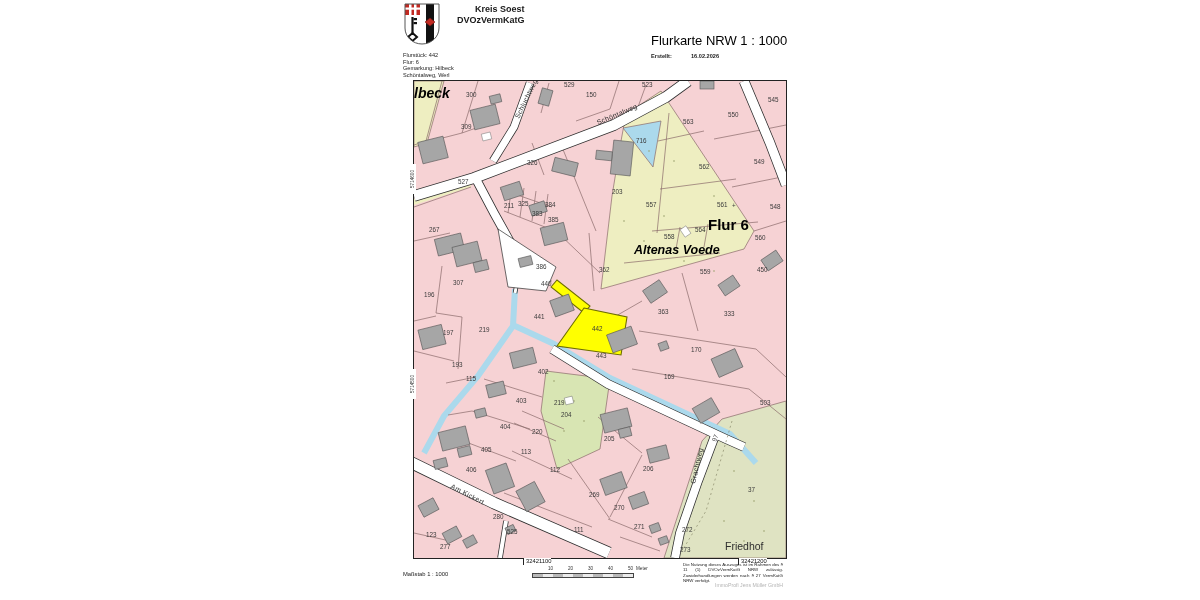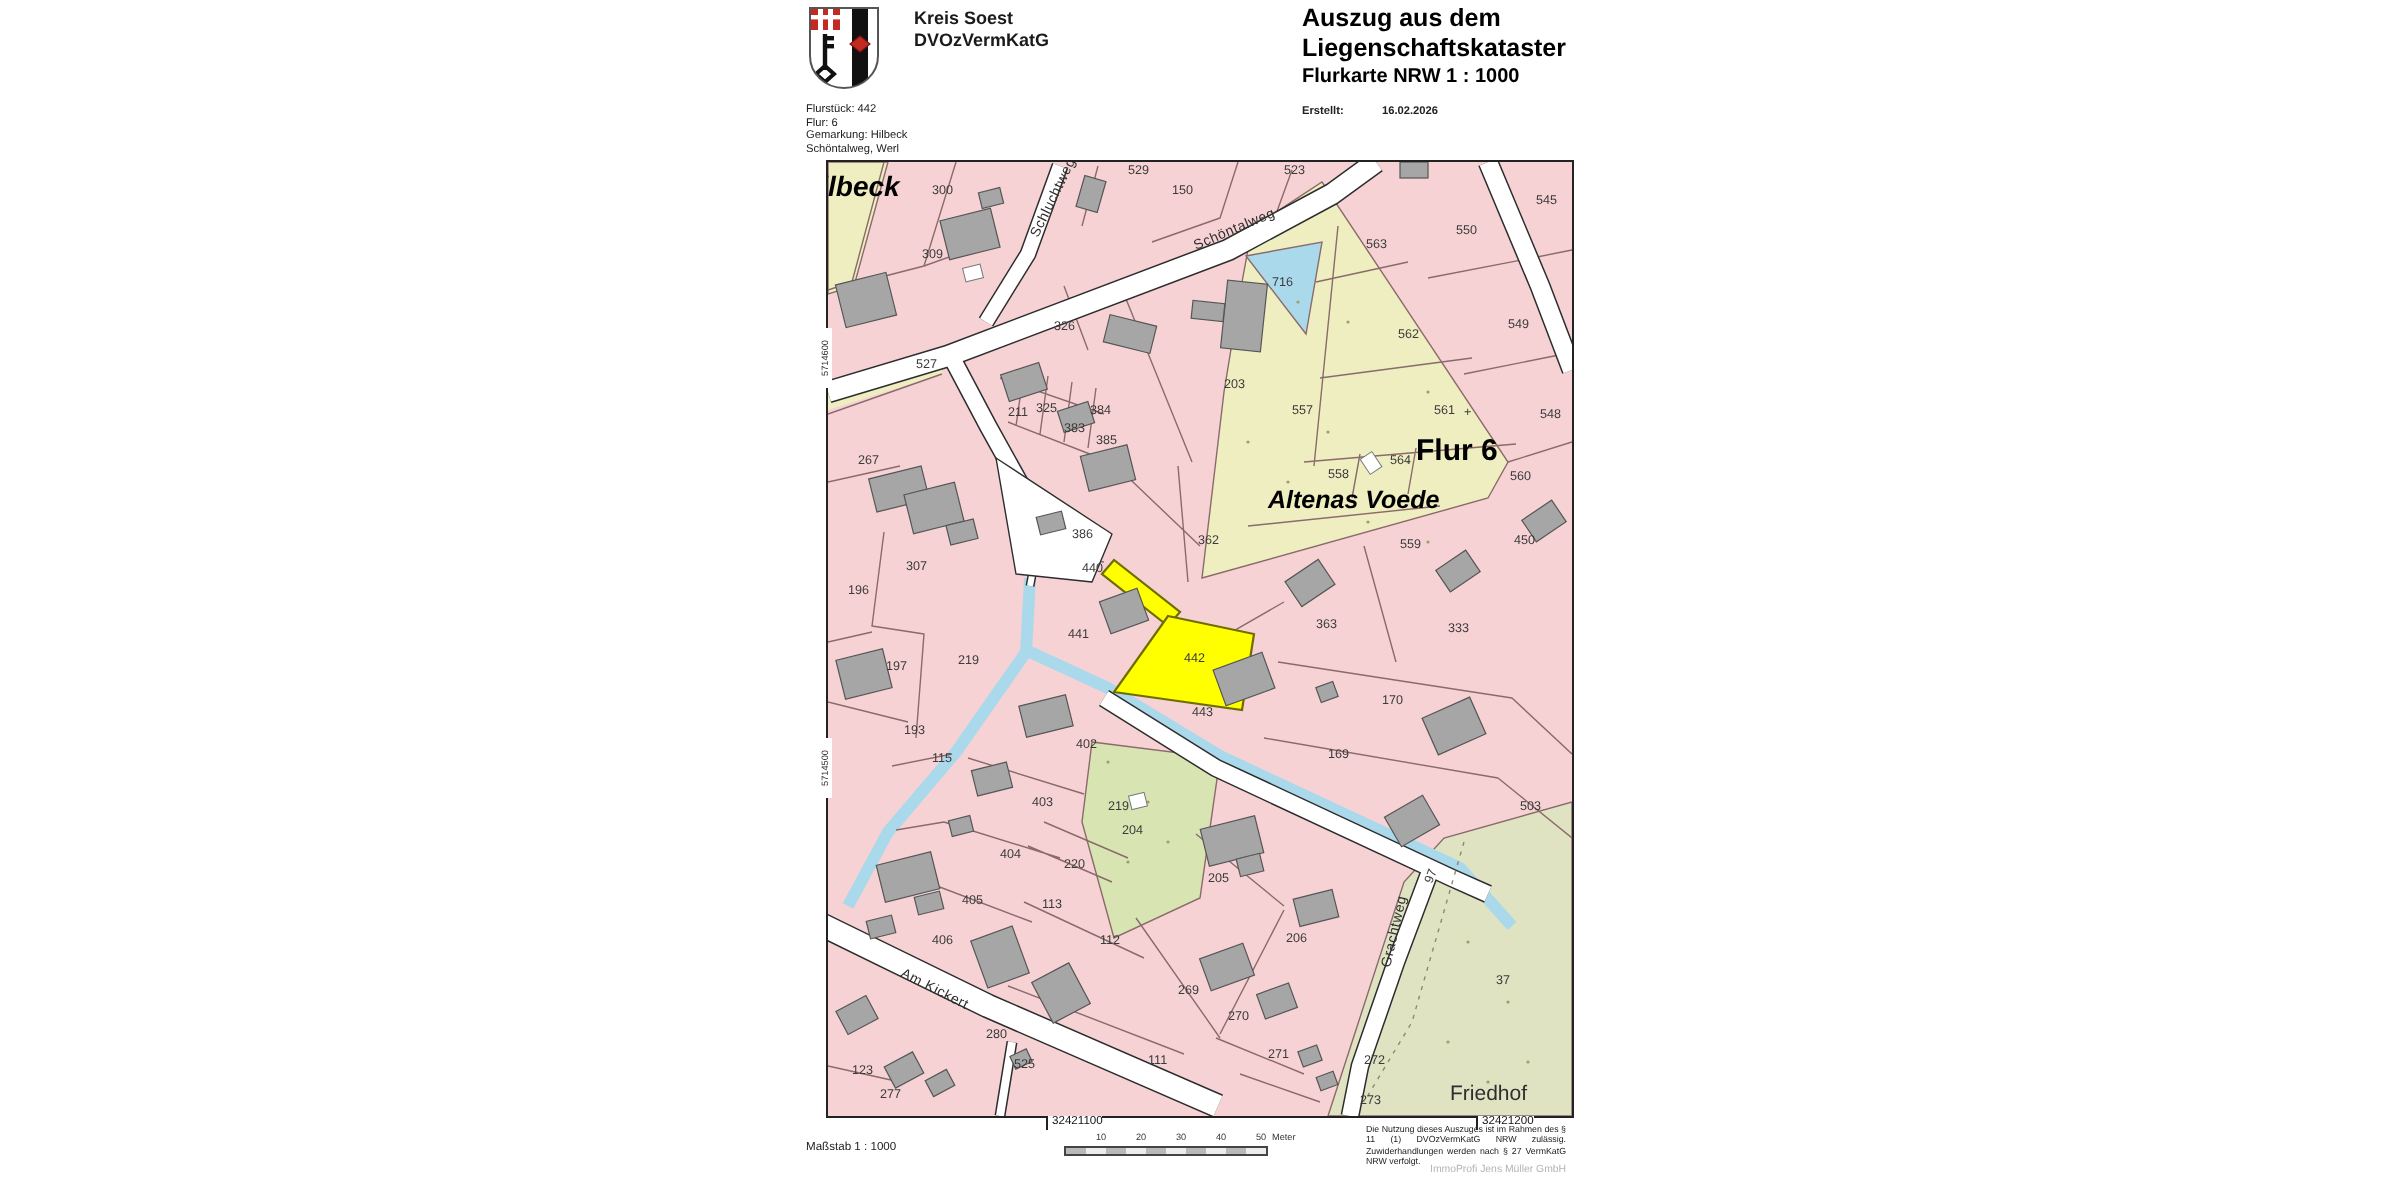--- a/index.html
+++ b/index.html
@@ -1,23 +1,23 @@
 <!DOCTYPE html>
 <html style="--c-parcel: #f6d2d4; --c-field: #eeeec1; --c-garden: #d8e5b3; --c-cemetery: #dfe3c2; --c-water: #abd9ec; --c-highlight: #ffff00; --c-building: #a6a6a6; --c-road: #ffffff; --c-line: #8a6a6a;"><head>
 <meta charset="utf-8">
 <style>
   html,body{margin:0;padding:0;background:#ffffff;width:1200px;height:600px;overflow:hidden;
     font-family:"Liberation Sans", sans-serif;}
   .doc{position:absolute;left:395px;top:0;width:410px;height:600px;background:#fff;}
   .abs{position:absolute;}
   
-  .authority{left:62px;top:4px;font-size:9px;font-weight:bold;line-height:11px;color:#1a1a1a;}
+  .authority{left:62px;top:4px;font-size:9px;font-weight:bold;line-height:11px;color:#1a1a1a;text-align:right;}
   .parcel-info{left:8px;top:52px;font-size:5.6px;line-height:6.6px;color:#222;}
   .doc-title{left:256px;top:2px;font-size:12.5px;font-weight:bold;line-height:15px;color:#000;}
-  .doc-subtitle{left:256px;top:33px;font-size:10px;font-weight:bold;color:#000;}
+  .doc-subtitle{left:256px;top:33px;font-size:13px;font-weight:normal;color:#000;}
   .created{left:256px;top:53px;font-size:5.6px;font-weight:bold;color:#222;}
   .created .val{position:absolute;left:40px;top:0;}
   
   .map-frame{left:18px;top:80px;width:372px;height:477px;border:1px solid #222;background:#fff;overflow:hidden;}
   .edge-coord{font-size:4.6px;color:#333;background:#fff;padding:0 1px;transform:rotate(-90deg);transform-origin:center;width:28px;text-align:center;height:6px;line-height:6px;}
   .bottom-coord{font-size:5.8px;color:#111;background:#fff;border-left:1px solid #222;padding-left:2px;line-height:7px;}
   
   .scale-label{left:8px;top:571px;font-size:5.8px;color:#222;}
   .scalebar{left:137px;top:566px;width:130px;height:16px;}
   .scalebar .tick{position:absolute;top:0;font-size:4.6px;color:#333;}
@@ -66,24 +66,20 @@
     <div>DVOzVermKatG</div>
   </div>
 
   <div class="abs parcel-info">
     <div>Flurstück: 442</div>
     <div>Flur: 6</div>
     <div>Gemarkung: Hilbeck</div>
     <div>Schöntalweg, Werl</div>
   </div>
 
-  <div class="abs doc-title">
-    <div>Auszug aus dem</div>
-    <div>Liegenschaftskataster</div>
-  </div>
   <div class="abs doc-subtitle">Flurkarte NRW 1 : 1000</div>
   <div class="abs created">
     <span>Erstellt:</span>
     <span class="val">16.02.2026</span>
   </div>
 
   <div class="abs map-frame">
     <svg id="map-svg" width="372" height="477" viewBox="0 0 372 477">
 
       <rect x="0" y="0" width="372" height="477" style="fill:var(--c-parcel)"></rect>

